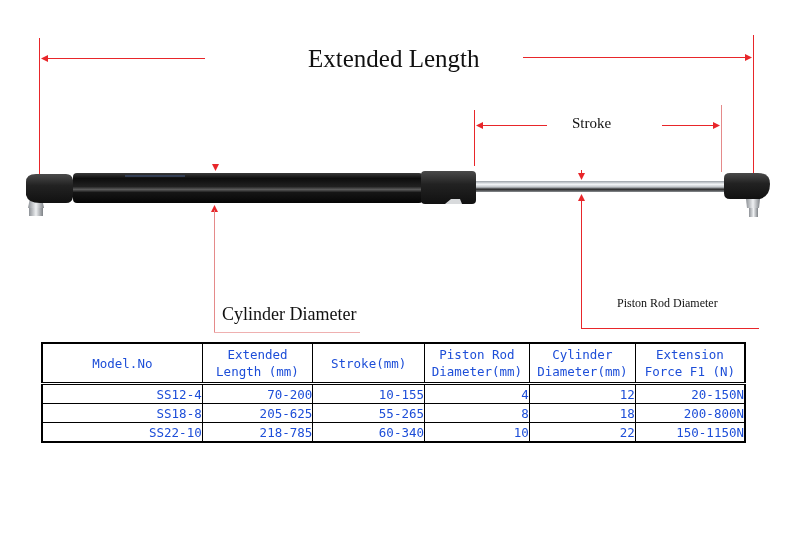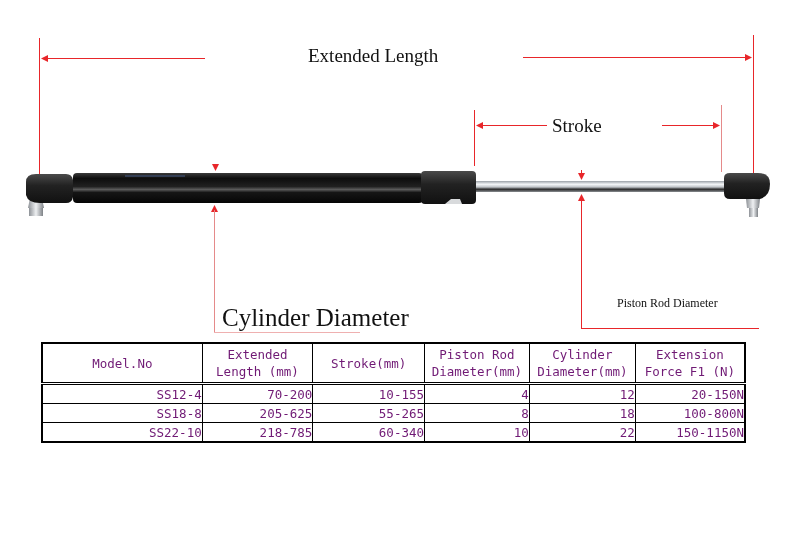--- a/index.html
+++ b/index.html
@@ -1,27 +1,27 @@
 <!DOCTYPE html>
 <html><head>
 <meta charset="utf-8">
 <style>
   html, body { margin: 0; padding: 0; background: #ffffff; }
   body { width: 795px; height: 548px; position: relative; overflow: hidden; font-family: "Liberation Serif", serif; }
   .label { position: absolute; font-family: "Liberation Serif", serif; color: #111; white-space: nowrap; }
-  .lbl-ext { left: 308px; top: 45px; font-size: 19px; }
-  .lbl-stroke { left: 552px; top: 115px; font-size: 19px; }
-  .lbl-cyl { left: 222px; top: 304px; font-size: 25px; }
+  .lbl-ext { left: 308px; top: 45px; font-size: 25px; }
+  .lbl-stroke { left: 572px; top: 115px; font-size: 15px; }
+  .lbl-cyl { left: 222px; top: 304px; font-size: 18px; }
   .lbl-rod { left: 593px; top: 296px; font-size: 12px; margin-left: 24px; }
   svg.diagram { position: absolute; left: 0; top: 0; }
   table.spec {
     position: absolute; left: 41px; top: 342px; width: 705px;
     border-collapse: collapse; border: 2.5px solid #000;
     font-family: "DejaVu Sans Mono", "Liberation Mono", monospace;
-    font-size: 12.5px; color: #701a75;
+    font-size: 12.5px; color: #1d4ed8;
   }
   table.spec th, table.spec td {
     border: 1px solid #000; text-align: center; padding: 0; font-weight: normal;
   }
   table.spec th { height: 38px; line-height: 17px; border-bottom: 3px double #000; }
   table.spec td { height: 18px; line-height: 17px; text-align: right; }
   col.c1 { width: 161px; } col.c2 { width: 111px; } col.c3 { width: 112px; }
   col.c4 { width: 105px; } col.c5 { width: 106px; } col.c6 { width: 110px; }
   .h-line { display: block; }
 </style>
@@ -163,21 +163,21 @@
       <td>4</td>
       <td>12</td>
       <td>20-150N</td>
     </tr>
     <tr>
       <td>SS18-8</td>
       <td>205-625</td>
       <td>55-265</td>
       <td>8</td>
       <td>18</td>
-      <td>100-800N</td>
+      <td>200-800N</td>
     </tr>
     <tr>
       <td>SS22-10</td>
       <td>218-785</td>
       <td>60-340</td>
       <td>10</td>
       <td>22</td>
       <td>150-1150N</td>
     </tr>
   </tbody>

